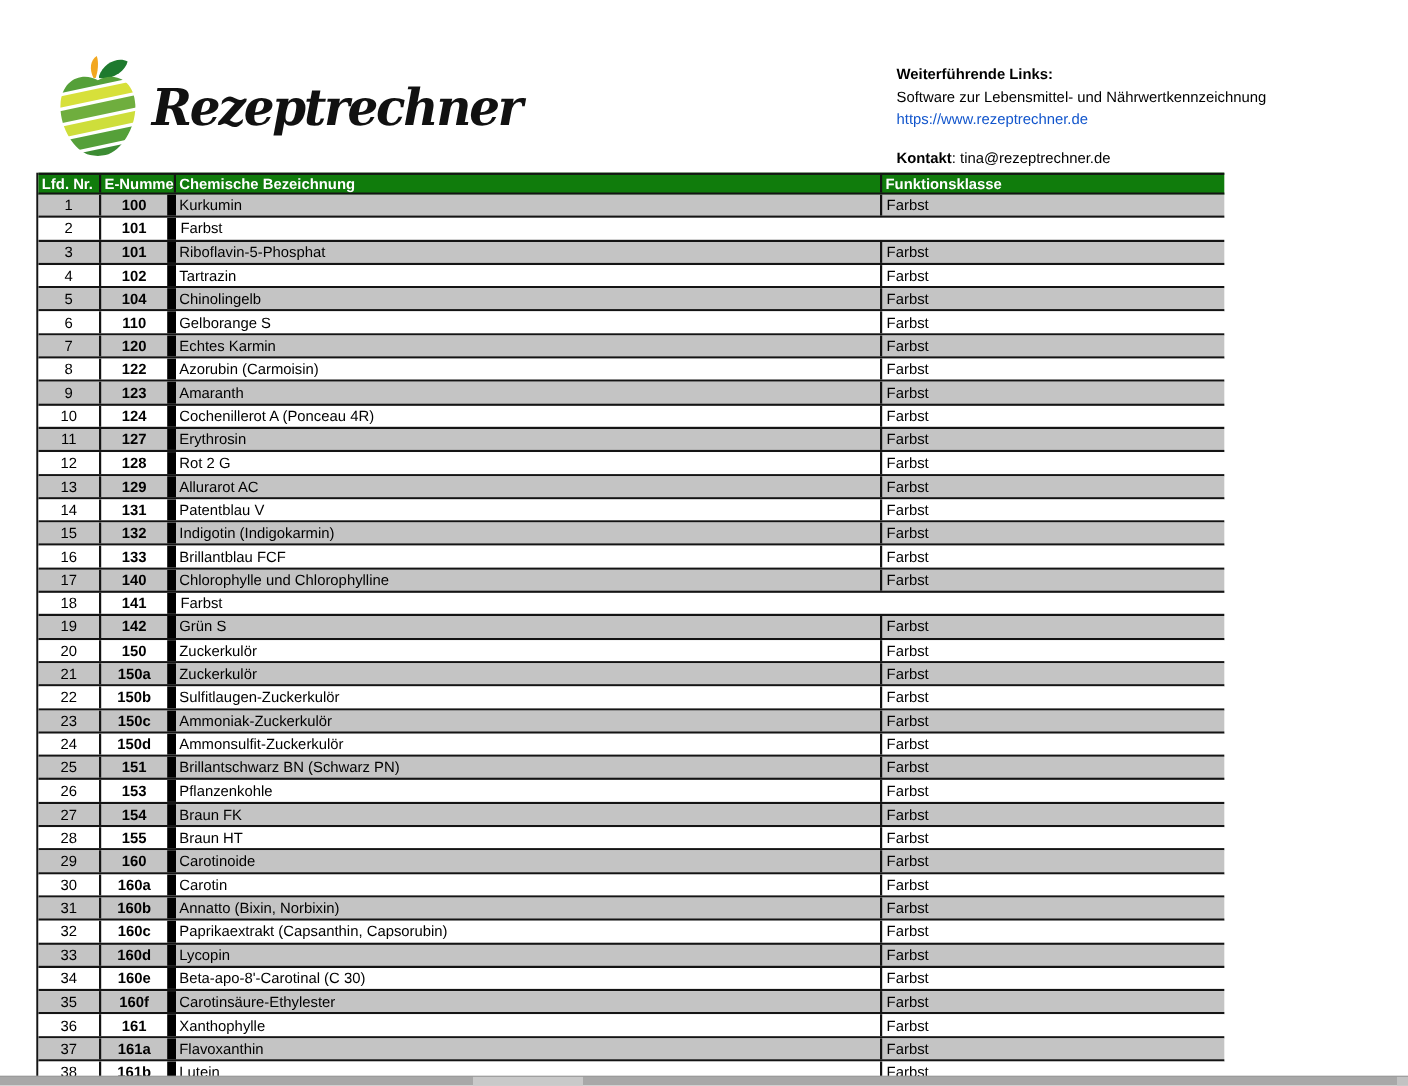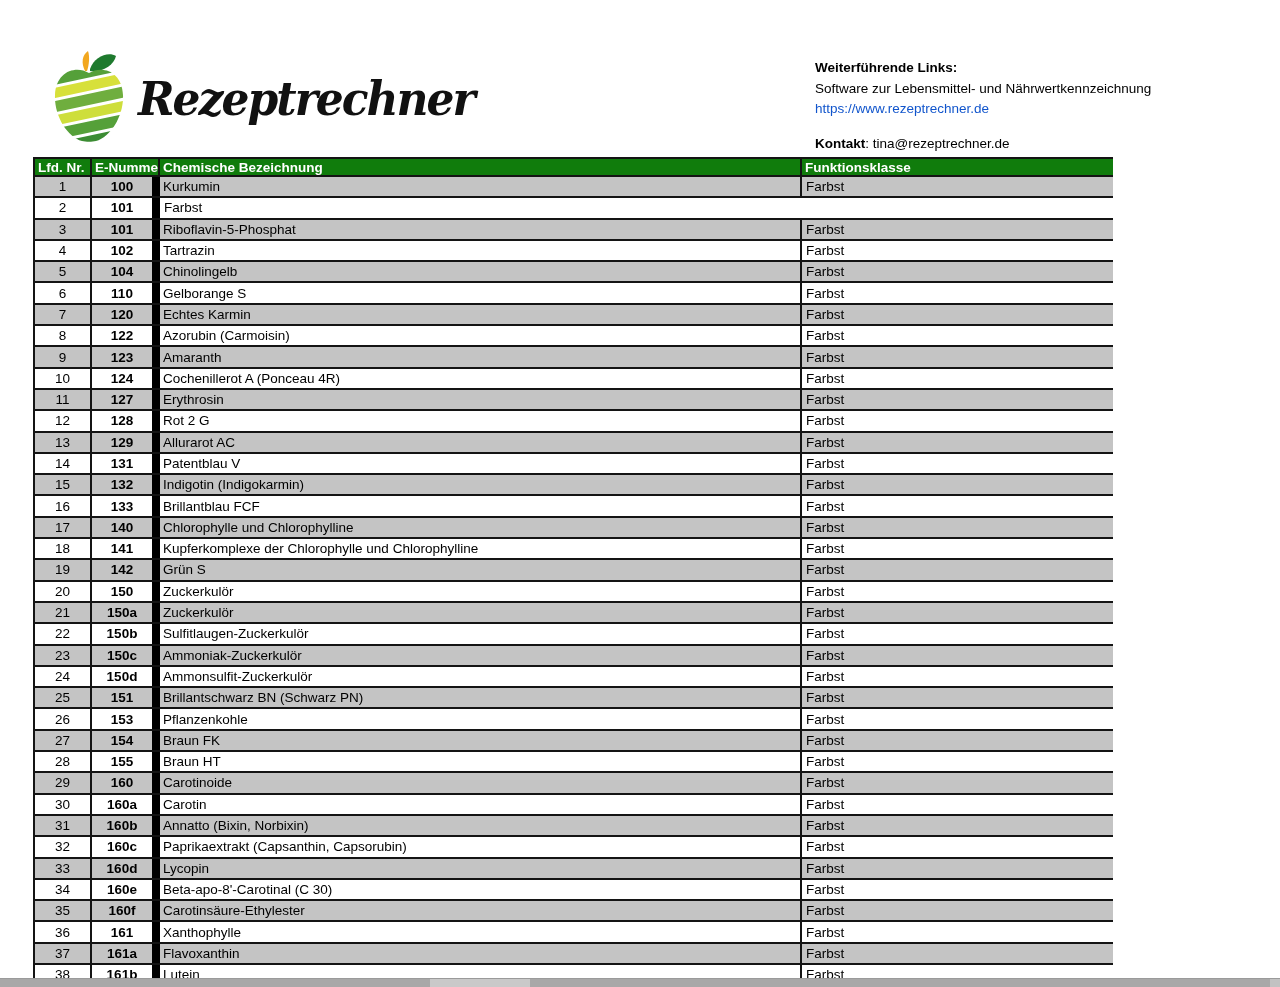--- a/index.html
+++ b/index.html
@@ -186,21 +186,20 @@
         </div>
         <div class="trow">
           <div class="cell c1">17</div>
           <div class="cell c2">140</div>
           <div class="cell c3">Chlorophylle und Chlorophylline</div>
           <div class="cell c4">Farbst</div>
         </div>
         <div class="trow">
           <div class="cell c1">18</div>
           <div class="cell c2">141</div>
-          <div class="cell c3">Kupferkomplexe der Chlorophylle und Chlorophylline</div>
           <div class="cell c4">Farbst</div>
         </div>
         <div class="trow">
           <div class="cell c1">19</div>
           <div class="cell c2">142</div>
           <div class="cell c3">Grün S</div>
           <div class="cell c4">Farbst</div>
         </div>
         <div class="trow">
           <div class="cell c1">20</div>

